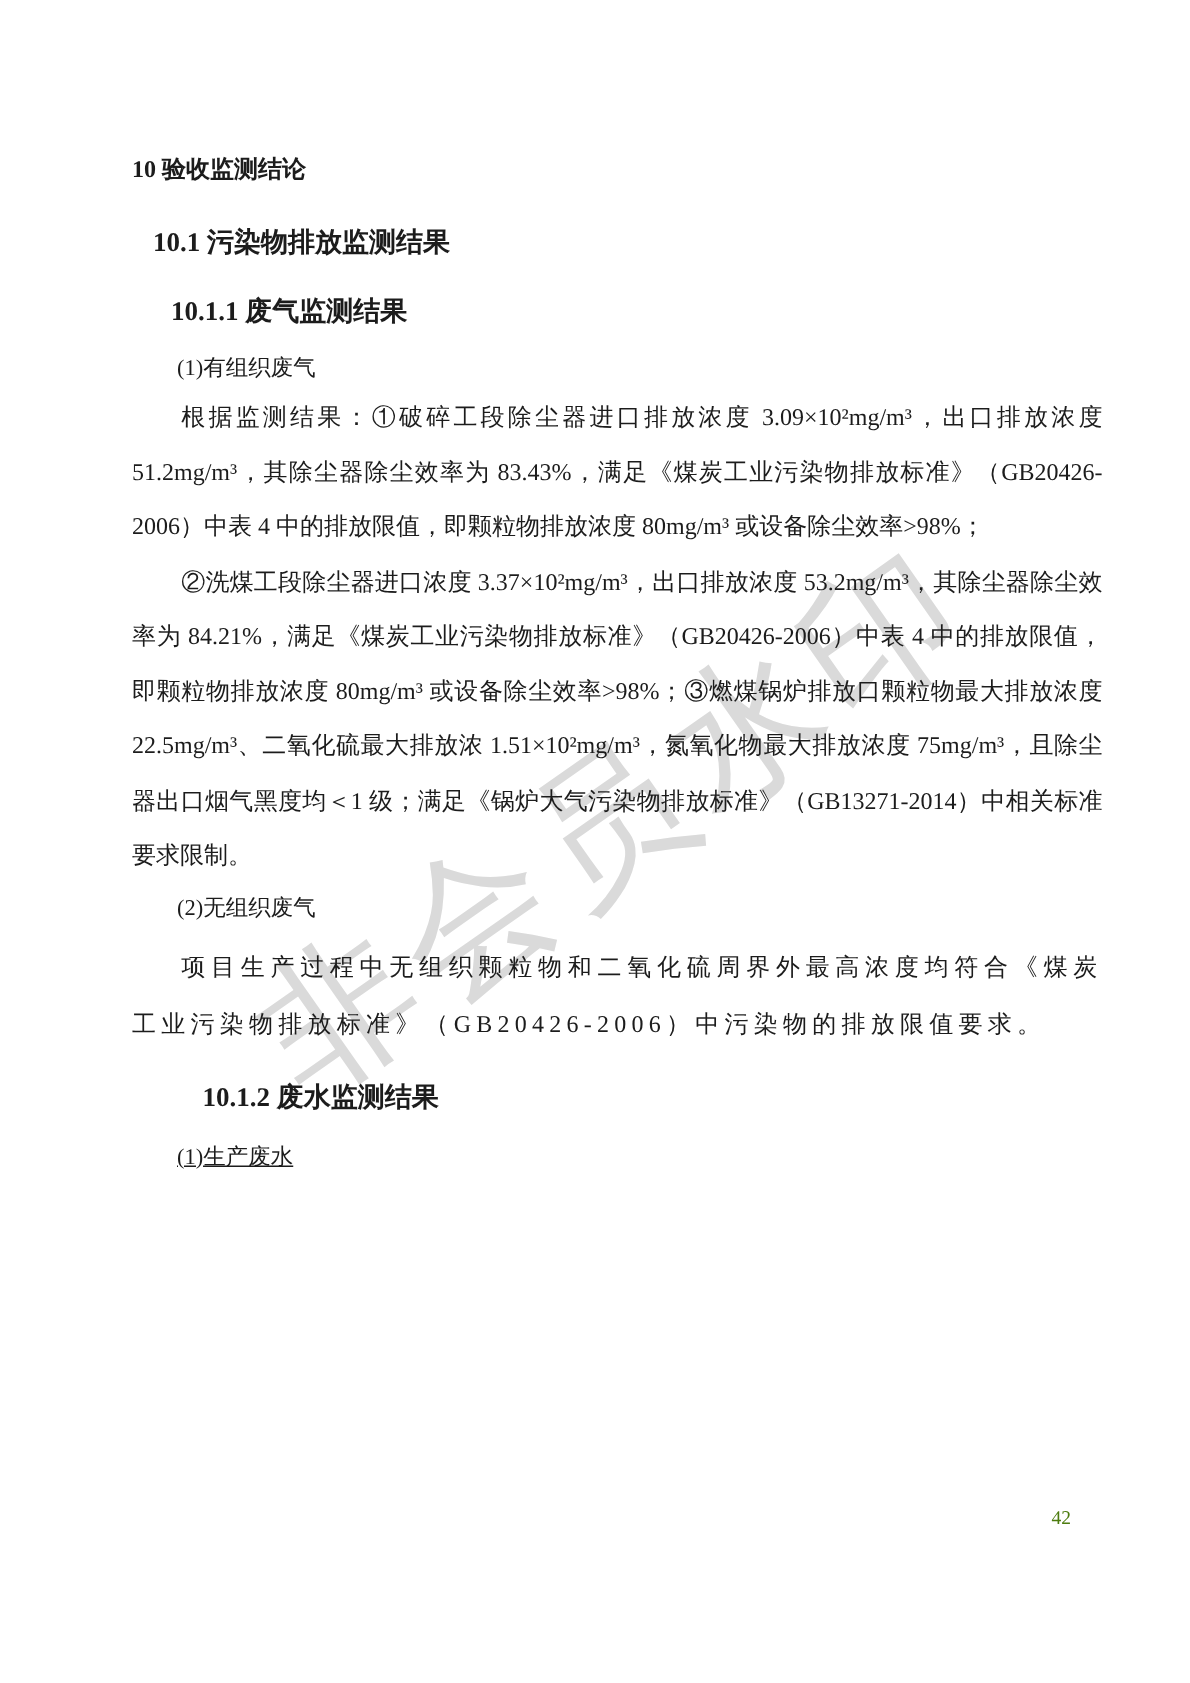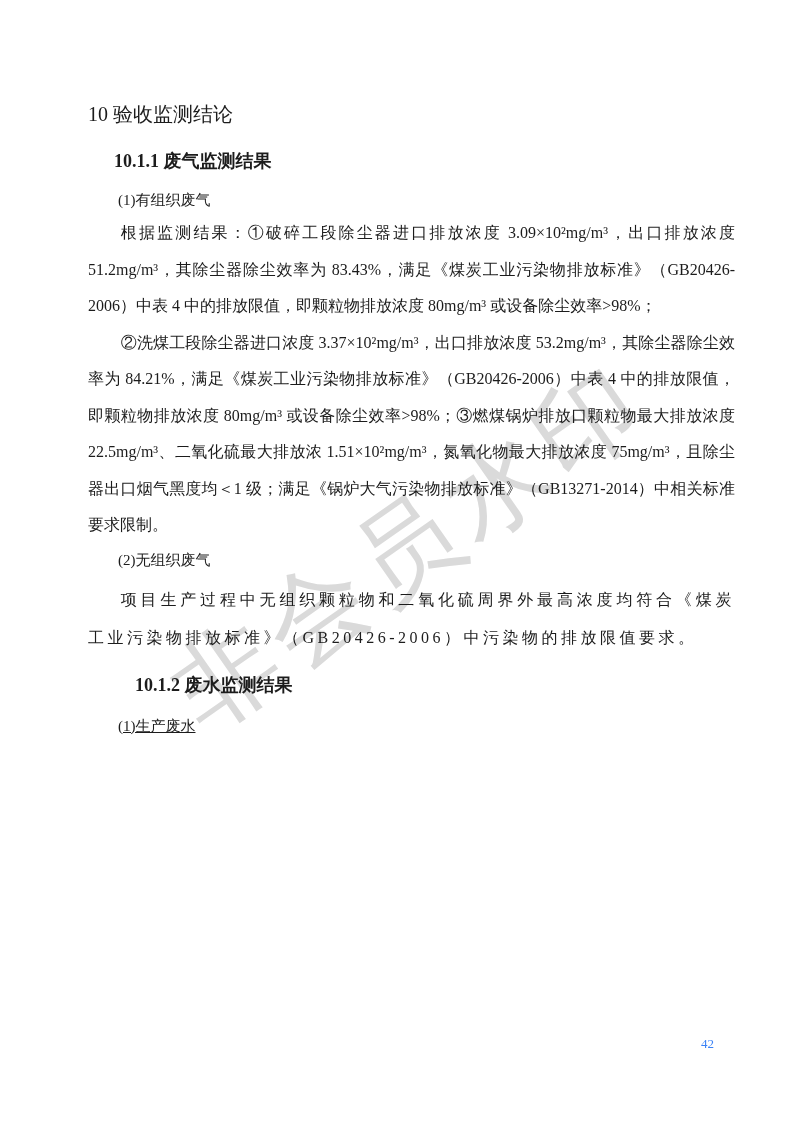--- a/index.html
+++ b/index.html
@@ -24,21 +24,21 @@
     user-select: none;
     font-family: "Liberation Serif", "DejaVu Serif", serif;
   }
 
   .content {
     position: relative; z-index: 1;
     padding: 102px 58px 0 88px;
   }
 
   .h1 {
-    font-size: 20px; font-weight: normal; line-height: 24px;
+    font-size: 16px; font-weight: bold; line-height: 24px;
     margin: 0 0 24px 0;
   }
   .h2 {
     font-size: 18px; font-weight: bold; line-height: 22px;
     margin: 0 0 24px 14px;
   }
   .h3 {
     font-size: 18px; font-weight: bold; line-height: 22px;
     margin: 0 0 18px 26px;
   }
@@ -61,37 +61,38 @@
     letter-spacing: 3.5px;
     line-height: 38.5px;
   }
   .para-water {
     letter-spacing: 1px;
     line-height: 38px;
   }
 
   .page-number {
     position: absolute;
-    top: 1036px; right: 79px;
+    top: 1004px; right: 79px;
     font-size: 13px; line-height: 16px;
-    color: #3b82f6;
+    color: #4d7c0f;
     z-index: 1;
   }
 </style>
 </head>
 <body>
 
 <div class="page">
 
   <div class="watermark">非会员水印</div>
 
   <div class="content">
 
     <div class="h1">10 验收监测结论</div>
 
+    <div class="h2">10.1 污染物排放监测结果</div>
 
     <div class="h3">10.1.1 废气监测结果</div>
 
     <p class="label">(1)有组织废气</p>
 
     <p class="para">根据监测结果：①破碎工段除尘器进口排放浓度 3.09×10²mg/m³，出口排放浓度 51.2mg/m³，其除尘器除尘效率为 83.43%，满足《煤炭工业污染物排放标准》（GB20426-2006）中表 4 中的排放限值，即颗粒物排放浓度 80mg/m³ 或设备除尘效率&gt;98%；</p>
 
     <p class="para">②洗煤工段除尘器进口浓度 3.37×10²mg/m³，出口排放浓度 53.2mg/m³，其除尘器除尘效率为 84.21%，满足《煤炭工业污染物排放标准》（GB20426-2006）中表 4 中的排放限值，即颗粒物排放浓度 80mg/m³ 或设备除尘效率&gt;98%；③燃煤锅炉排放口颗粒物最大排放浓度 22.5mg/m³、二氧化硫最大排放浓 1.51×10²mg/m³，氮氧化物最大排放浓度 75mg/m³，且除尘器出口烟气黑度均＜1 级；满足《锅炉大气污染物排放标准》（GB13271-2014）中相关标准要求限制。</p>
 
     <p class="label label-unorg">(2)无组织废气</p>

